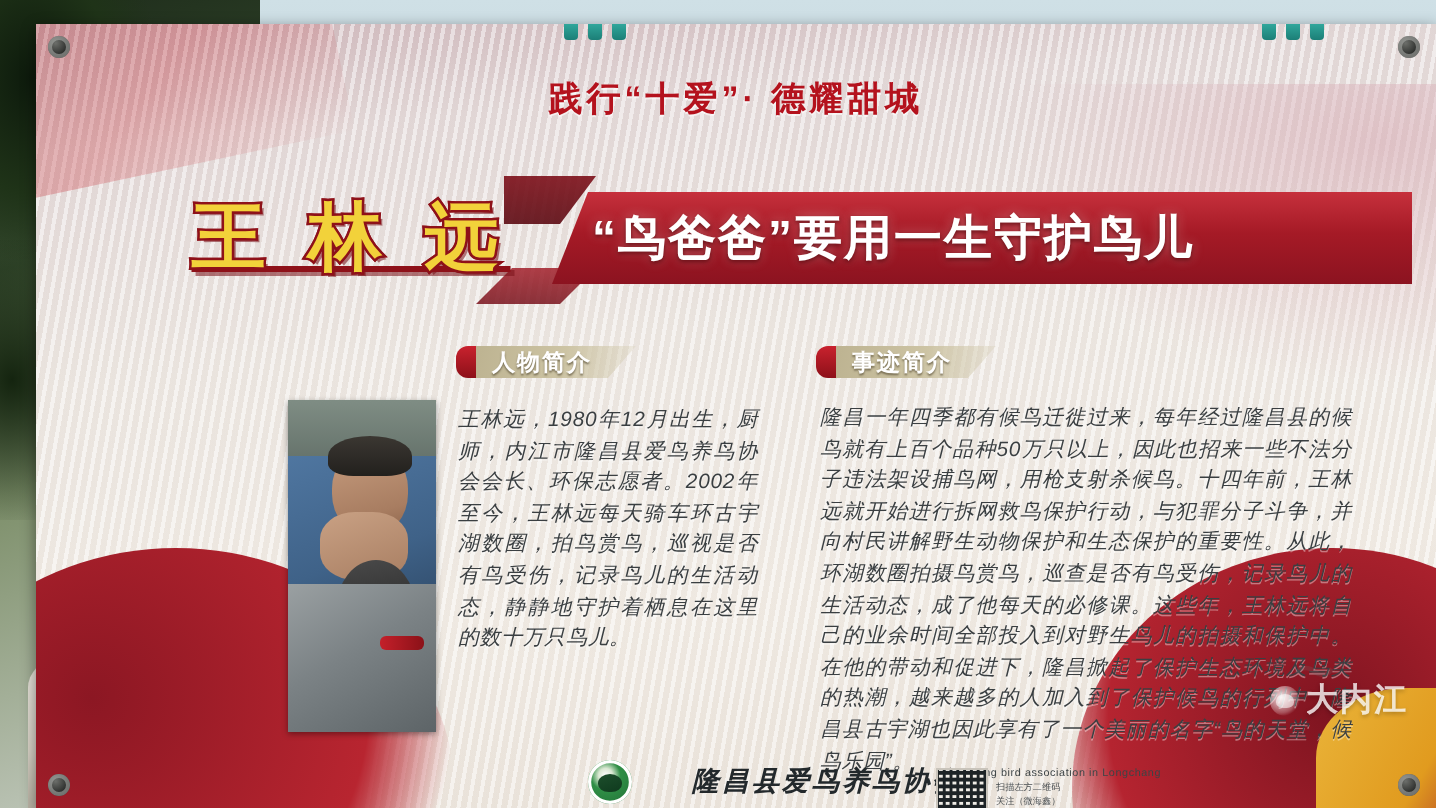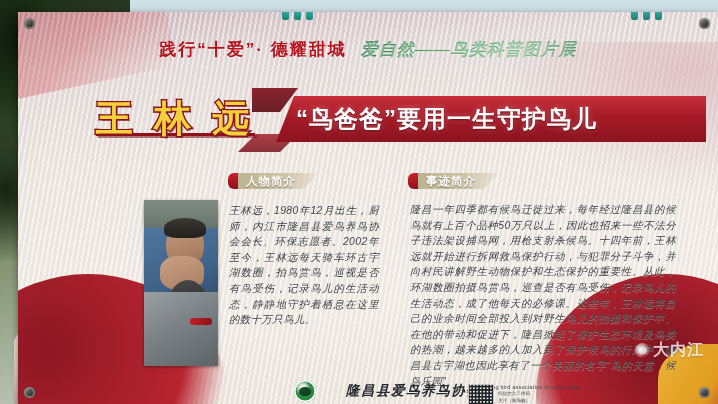--- a/index.html
+++ b/index.html
@@ -215,21 +215,20 @@
     <div class="grommet" style="right:8px;bottom:6px;"></div>
     <div class="tie" style="left:264px;top:-14px;"></div>
     <div class="tie" style="left:276px;top:-14px;"></div>
     <div class="tie" style="left:288px;top:-14px;"></div>
     <div class="tie" style="right:80px;top:-14px;"></div>
     <div class="tie" style="right:68px;top:-14px;"></div>
     <div class="tie" style="right:56px;top:-14px;"></div>
 
     <div class="headline">
       <div class="slogan">践行“十爱”· 德耀甜城</div>
-      <div class="exhibit">爱自然——鸟类科普图片展</div>
     </div>
 
     <div class="title-band">
       <div class="ribbon-tail"></div>
       <div class="ribbon-tail2"></div>
       <div class="ribbon"></div>
       <div class="name">王 林 远</div>
       <div class="subtitle">“鸟爸爸”要用一生守护鸟儿</div>
     </div>
 

